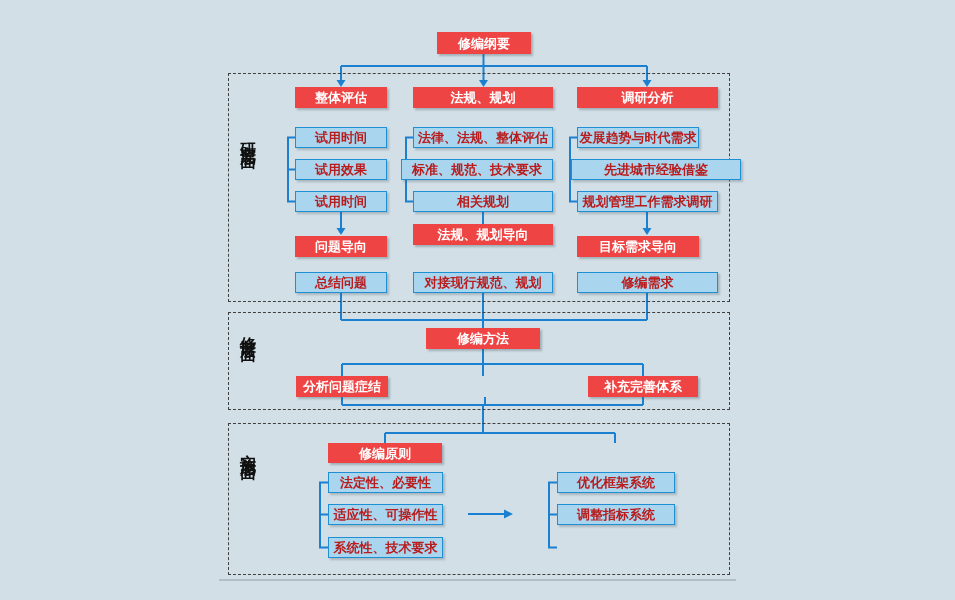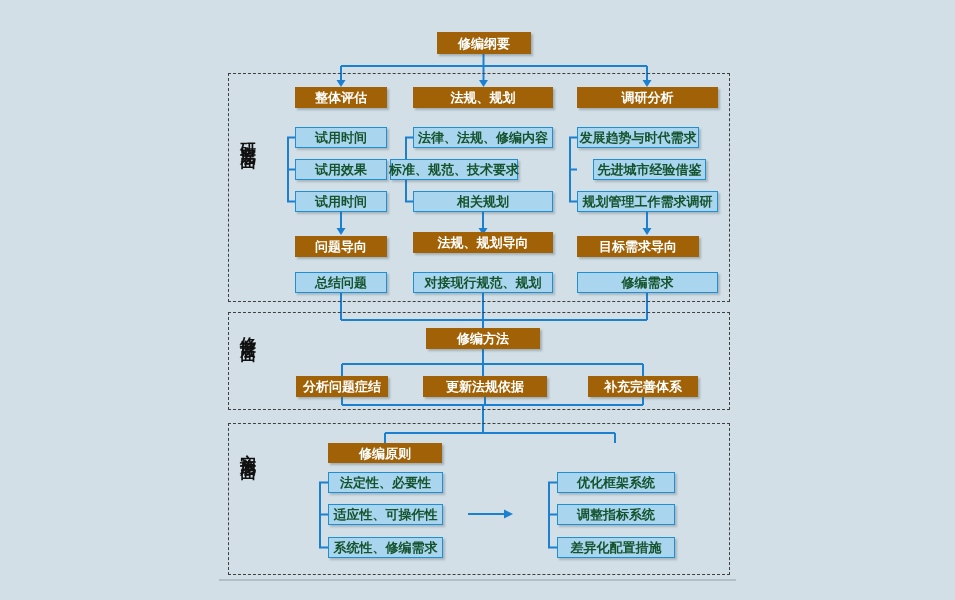--- a/index.html
+++ b/index.html
@@ -2,22 +2,22 @@
 <html><head>
 <meta charset="utf-8">
 <style>
   html,body{margin:0;padding:0;background:#d3dfe6;}
   .canvas{position:relative;width:955px;height:600px;background:#d3dfe6;
           font-family:"DejaVu Sans",sans-serif;overflow:hidden;}
   .panel{position:absolute;border:1px dashed #3f3f3f;box-sizing:border-box;}
   .box{position:absolute;display:flex;align-items:center;justify-content:center;
        font-weight:bold;font-size:13px;height:21px;box-sizing:border-box;
        white-space:nowrap;line-height:1;}
-  .dark{background:#a16207;color:#ffffff;box-shadow:1.5px 1.5px 2px rgba(70,90,100,.35);}
-  .light{background:#aad5ee;border:1.5px solid #1e8fd2;color:#14532d;
+  .dark{background:#ef4444;color:#ffffff;box-shadow:1.5px 1.5px 2px rgba(70,90,100,.35);}
+  .light{background:#aad5ee;border:1.5px solid #1e8fd2;color:#b91c1c;
          box-shadow:1.5px 1.5px 2px rgba(70,90,100,.30);}
   .vlabel{position:absolute;writing-mode:vertical-lr;text-orientation:upright;
           font-weight:bold;font-size:16px;color:#101010;letter-spacing:4px;}
   .overlay{position:absolute;left:0;top:0;pointer-events:none;}
   .baseline{position:absolute;background:#b3bec5;}
 </style>
 </head>
 <body>
 
 <div class="canvas">
@@ -74,40 +74,38 @@
   <div class="box dark" style="left:437px;top:32px;width:94px;height:22px">修编纲要</div>
 
   <div class="box dark" style="left:295px;top:87px;width:92px">整体评估</div>
   <div class="box light" style="left:295px;top:127px;width:92px">试用时间</div>
   <div class="box light" style="left:295px;top:159px;width:92px">试用效果</div>
   <div class="box light" style="left:295px;top:191px;width:92px">试用时间</div>
   <div class="box dark" style="left:295px;top:236px;width:92px">问题导向</div>
   <div class="box light" style="left:295px;top:272px;width:92px">总结问题</div>
 
   <div class="box dark" style="left:413px;top:87px;width:140px">法规、规划</div>
-  <div class="box light" style="left:413px;top:127px;width:140px">法律、法规、修编内容</div>
-  <div class="box light" style="left:390px;top:159px;width:128px">标准、规范、技术要求</div>
+  <div class="box light" style="left:413px;top:127px;width:140px">法律、法规、整体评估</div>
+  <div class="box light" style="left:401px;top:159px;width:152px">标准、规范、技术要求</div>
   <div class="box light" style="left:413px;top:191px;width:140px">相关规划</div>
-  <div class="box dark" style="left:413px;top:232px;width:140px">法规、规划导向</div>
+  <div class="box dark" style="left:413px;top:224px;width:140px">法规、规划导向</div>
   <div class="box light" style="left:413px;top:272px;width:140px">对接现行规范、规划</div>
 
   <div class="box dark" style="left:577px;top:87px;width:141px">调研分析</div>
   <div class="box light" style="left:577px;top:127px;width:122px">发展趋势与时代需求</div>
-  <div class="box light" style="left:593px;top:159px;width:113px">先进城市经验借鉴</div>
+  <div class="box light" style="left:571px;top:159px;width:170px">先进城市经验借鉴</div>
   <div class="box light" style="left:577px;top:191px;width:141px">规划管理工作需求调研</div>
   <div class="box dark" style="left:577px;top:236px;width:122px">目标需求导向</div>
   <div class="box light" style="left:577px;top:272px;width:141px">修编需求</div>
 
   <div class="box dark" style="left:426px;top:328px;width:114px">修编方法</div>
   <div class="box dark" style="left:296px;top:376px;width:92px">分析问题症结</div>
-  <div class="box dark" style="left:423px;top:376px;width:124px">更新法规依据</div>
   <div class="box dark" style="left:588px;top:376px;width:110px">补充完善体系</div>
 
   <div class="box dark" style="left:328px;top:443px;width:114px;height:20px">修编原则</div>
   <div class="box light" style="left:328px;top:472px;width:115px">法定性、必要性</div>
   <div class="box light" style="left:328px;top:504px;width:115px">适应性、可操作性</div>
-  <div class="box light" style="left:328px;top:537px;width:115px">系统性、修编需求</div>
+  <div class="box light" style="left:328px;top:537px;width:115px">系统性、技术要求</div>
 
   <div class="box light" style="left:557px;top:472px;width:118px">优化框架系统</div>
   <div class="box light" style="left:557px;top:504px;width:118px">调整指标系统</div>
-  <div class="box light" style="left:557px;top:537px;width:118px">差异化配置措施</div>
 
 </div>
 
 </body></html>

